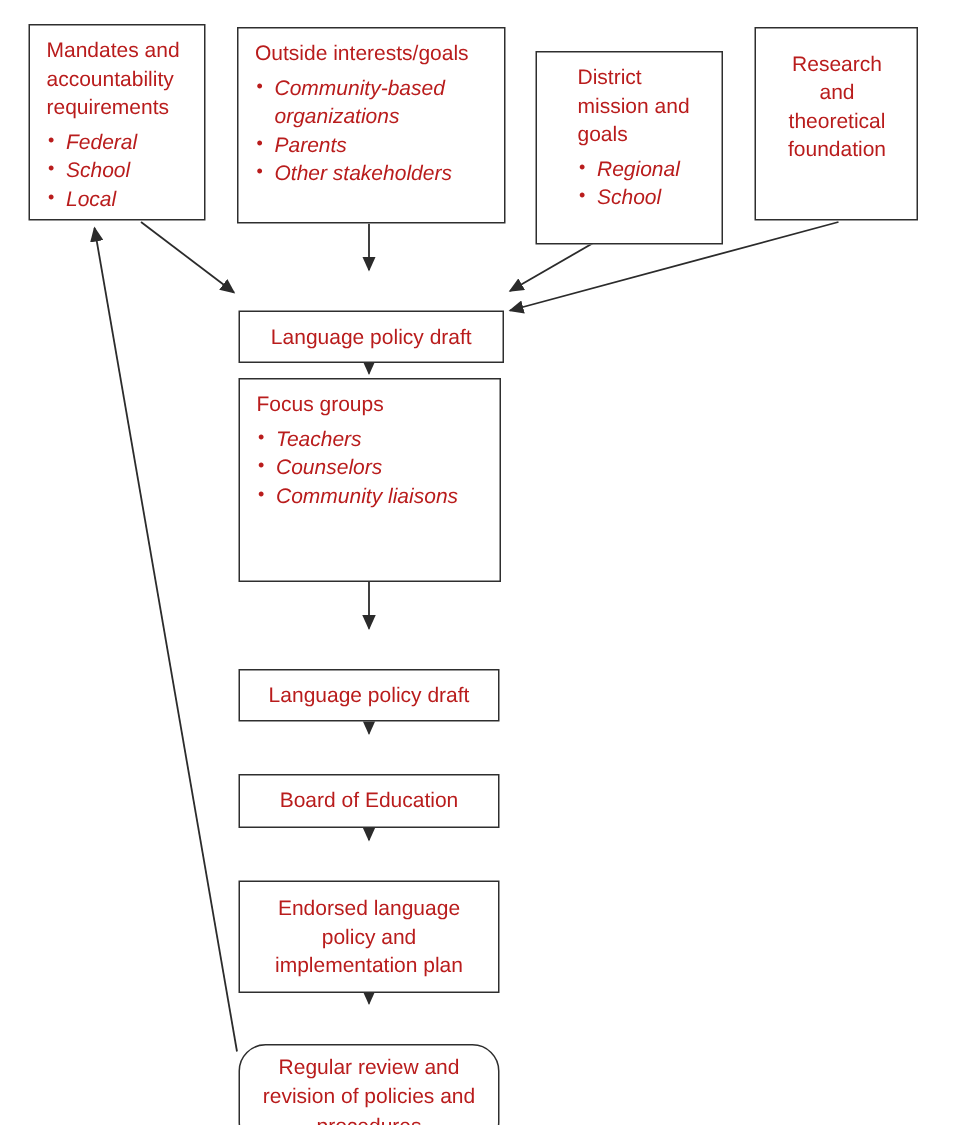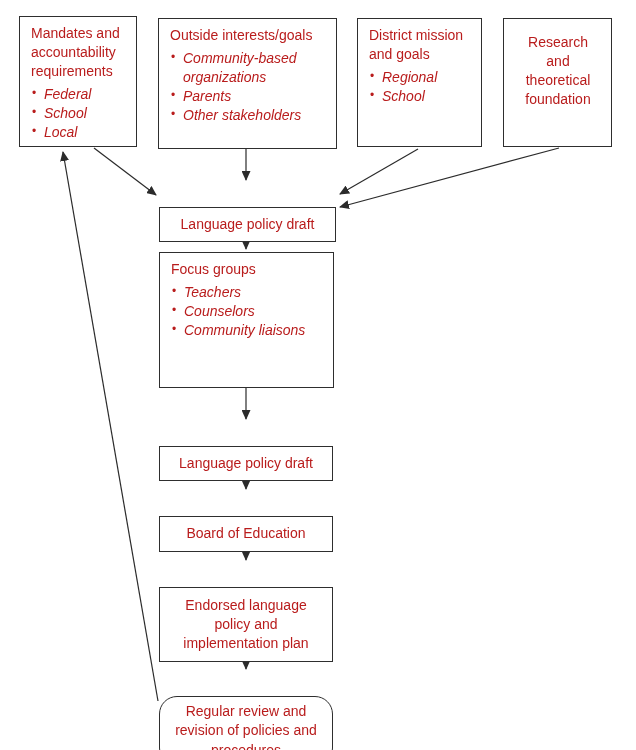--- a/index.html
+++ b/index.html
@@ -58,21 +58,21 @@
   .vcenter {
     display: flex;
     align-items: center;
     justify-content: center;
     text-align: center;
     margin-top: 24px;
   }
   
   .b-mandates  { left: 19px;  top: 16px;  width: 118px; height: 131px; }
   .b-outside   { left: 158px; top: 18px;  width: 179px; height: 131px; }
-  .b-district  { left: 357px; top: 18px;  width: 125px; height: 129px; }
+  .b-district  { left: 357px; top: 34px;  width: 125px; height: 129px; padding-left: 16px; }
   .b-research  { left: 503px; top: 18px;  width: 109px; height: 129px; padding-top: 7px; }
   .b-lpd1      { left: 159px; top: 183px; width: 177px; height: 35px; }
   .b-focus     { left: 159px; top: 252px; width: 175px; height: 136px; }
   .b-lpd2      { left: 159px; top: 422px; width: 174px; height: 35px; }
   .b-board     { left: 159px; top: 492px; width: 174px; height: 36px; }
   .b-endorsed  { left: 159px; top: 563px; width: 174px; height: 75px; padding: 0 16px; }
   .b-review    { left: 159px; top: 672px; width: 174px; height: 70px; padding: 0 2px; border-radius: 18px; }
 </style>
 </head>
 <body>

